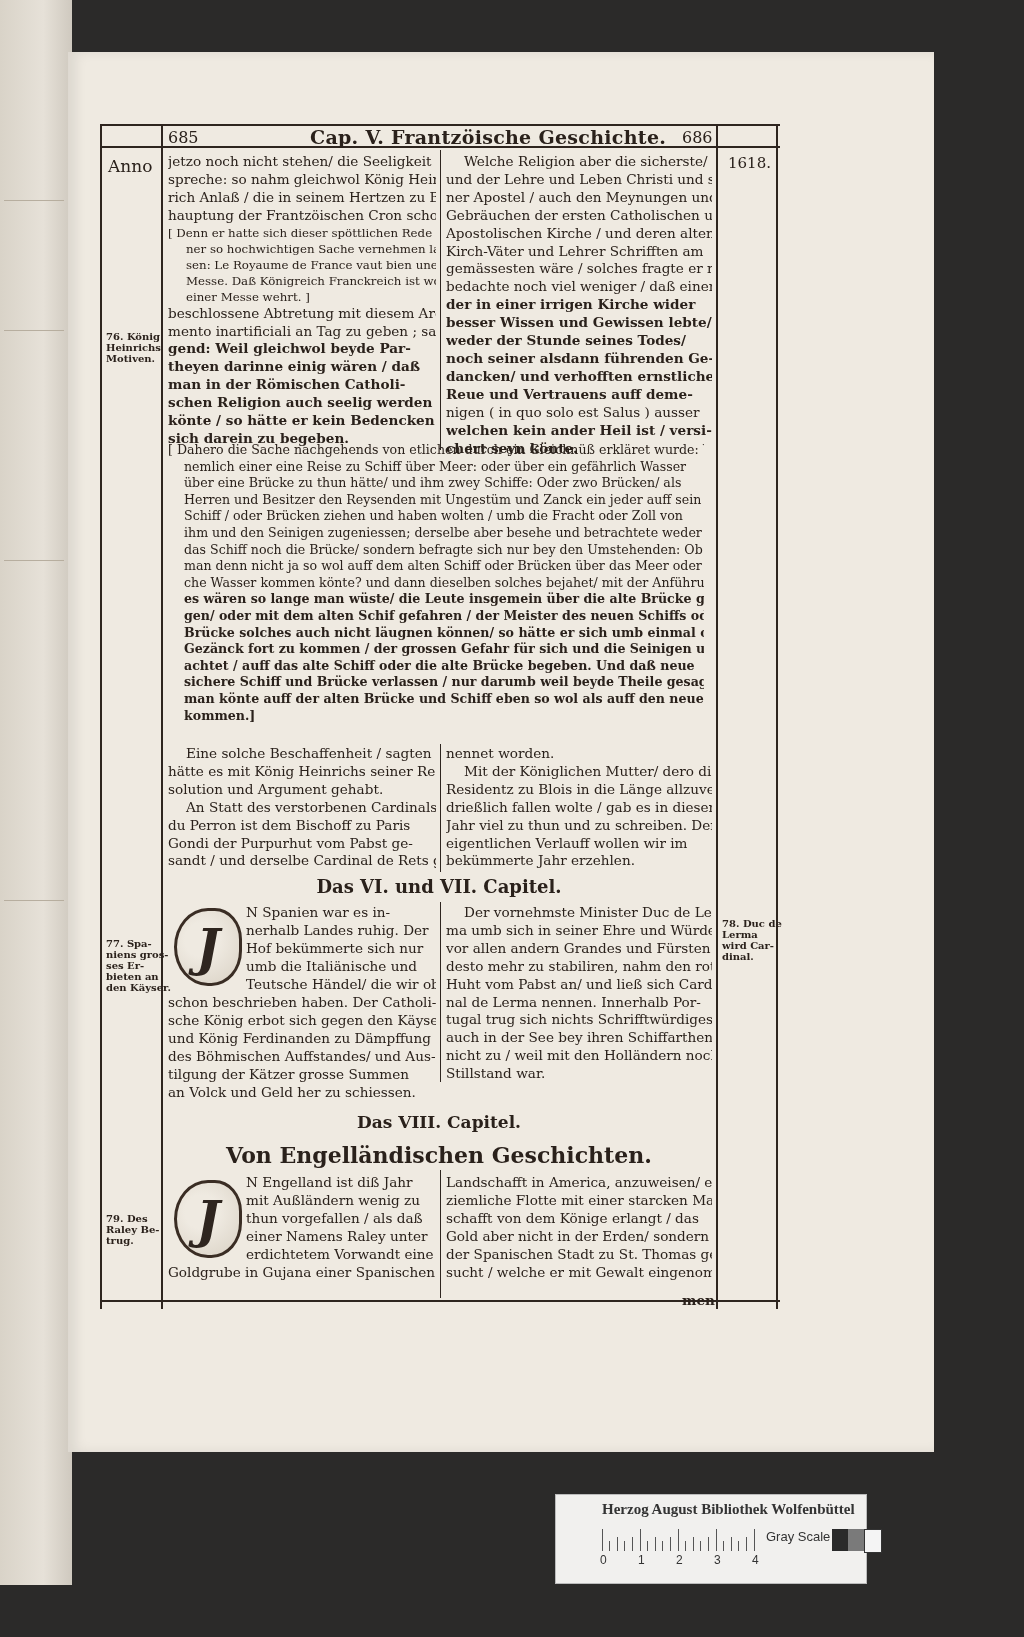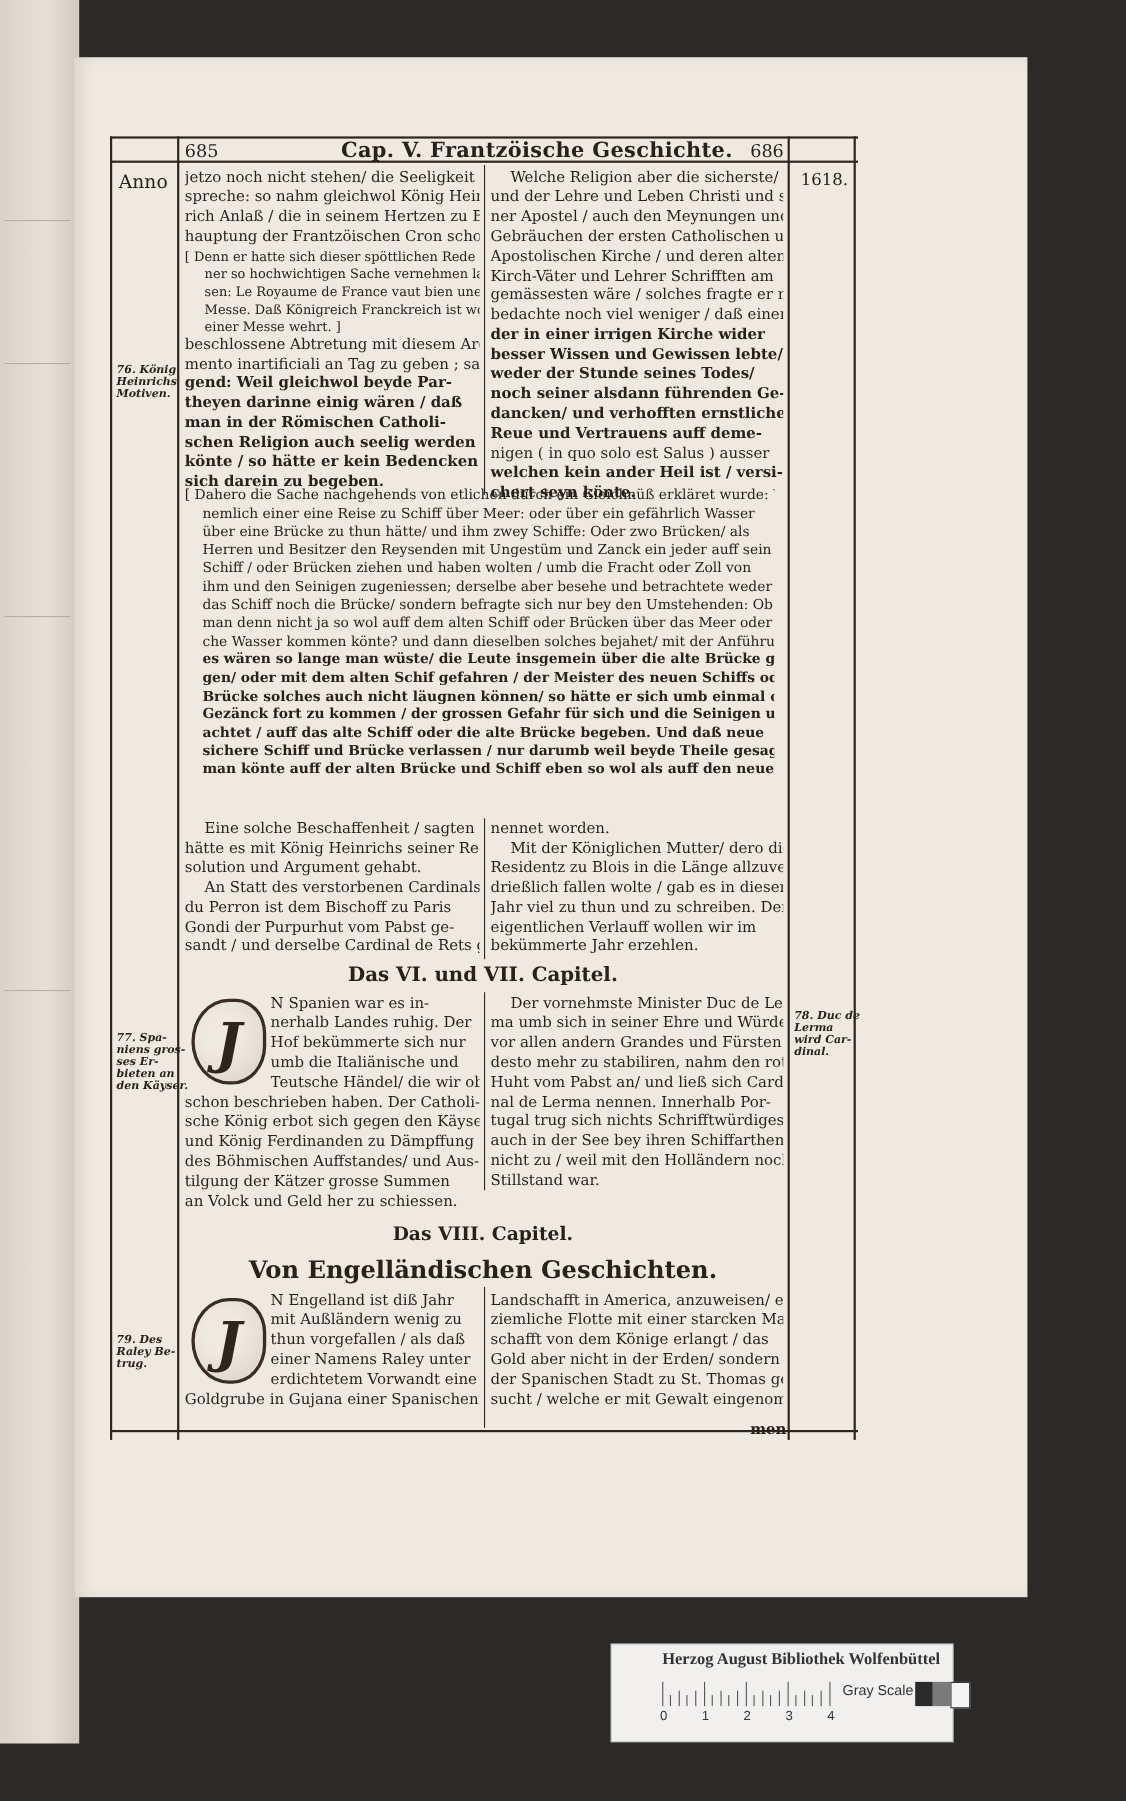--- a/index.html
+++ b/index.html
@@ -3,21 +3,21 @@
 <meta charset="utf-8">
 <style>
   html,body{margin:0;padding:0;}
   body{width:1024px;height:1637px;background:#2b2a29;position:relative;overflow:hidden;font-family:"DejaVu Serif",serif;color:#2a211b;}
   .left-page{position:absolute;left:0;top:0;width:72px;height:1585px;background:linear-gradient(90deg,#d9d3c8 0%,#e6e1d8 60%,#cfc9bf 100%);}
   .left-page .ghost{position:absolute;left:4px;width:60px;height:1px;background:#b7ae9f;}
   .page{position:absolute;left:68px;top:52px;width:866px;height:1400px;background:#efeae1;box-shadow:inset 8px 0 12px rgba(0,0,0,0.08);}
   .rule{position:absolute;background:#2e251f;}
   .hdr-num{position:absolute;font-size:16px;}
   .hdr-title{position:absolute;left:310px;top:126px;font-size:19px;font-weight:bold;letter-spacing:0.3px;}
-  .margin-note{position:absolute;font-size:10px;line-height:11px;font-weight:bold;font-style:italic;}
+  .margin-note{position:absolute;font-size:10px;line-height:11px;font-weight:bold;}
   .anno{position:absolute;left:108px;top:156px;font-size:17px;font-weight:normal;}
   .year{position:absolute;left:728px;top:154px;font-size:15px;}
   .col{position:absolute;font-size:13.6px;line-height:17.9px;text-align:justify;}
   .col .line{display:block;white-space:nowrap;overflow:hidden;}
   .col .ind{padding-left:18px;}
   .note{font-size:11.8px;line-height:16px;}
   .full{position:absolute;left:168px;width:536px;font-size:12.6px;line-height:16.6px;}
   .full .line{display:block;white-space:nowrap;overflow:hidden;}
   .full .ind{padding-left:16px;}
   .chapter{position:absolute;left:0;width:100%;text-align:center;font-weight:bold;}
@@ -140,20 +140,21 @@
   <span class="line ind">das Schiff noch die Brücke/ sondern befragte sich nur bey den Umstehenden: Ob</span>
   <span class="line ind">man denn nicht ja so wol auff dem alten Schiff oder Brücken über das Meer oder gefährli-</span>
   <span class="line ind">che Wasser kommen könte? und dann dieselben solches bejahet/ mit der Anführung/</span>
   <span class="line ind" style="font-weight:bold">es wären so lange man wüste/ die Leute insgemein über die alte Brücke gegan-</span>
   <span class="line ind" style="font-weight:bold">gen/ oder mit dem alten Schif gefahren / der Meister des neuen Schiffs oder</span>
   <span class="line ind" style="font-weight:bold">Brücke solches auch nicht läugnen können/ so hätte er sich umb einmal ohne</span>
   <span class="line ind" style="font-weight:bold">Gezänck fort zu kommen / der grossen Gefahr für sich und die Seinigen unge-</span>
   <span class="line ind" style="font-weight:bold">achtet / auff das alte Schiff oder die alte Brücke begeben. Und daß neue</span>
   <span class="line ind" style="font-weight:bold">sichere Schiff und Brücke verlassen / nur darumb weil beyde Theile gesagt /</span>
   <span class="line ind" style="font-weight:bold">man könte auff der alten Brücke und Schiff eben so wol als auff den neuen fort</span>
+  <span class="line ind" style="font-weight:bold">kommen.]</span>
 </div>
 
 <div class="col" style="left:168px;top:745px;width:268px;">
   <span class="line ind">Eine solche Beschaffenheit / sagten sie/</span>
   <span class="line">hätte es mit König Heinrichs seiner Re-</span>
   <span class="line">solution und Argument gehabt.</span>
   <span class="line ind">An Statt des verstorbenen Cardinals</span>
   <span class="line">du Perron ist dem Bischoff zu Paris</span>
   <span class="line">Gondi der Purpurhut vom Pabst ge-</span>
   <span class="line">sandt / und derselbe Cardinal de Rets ge-</span>

